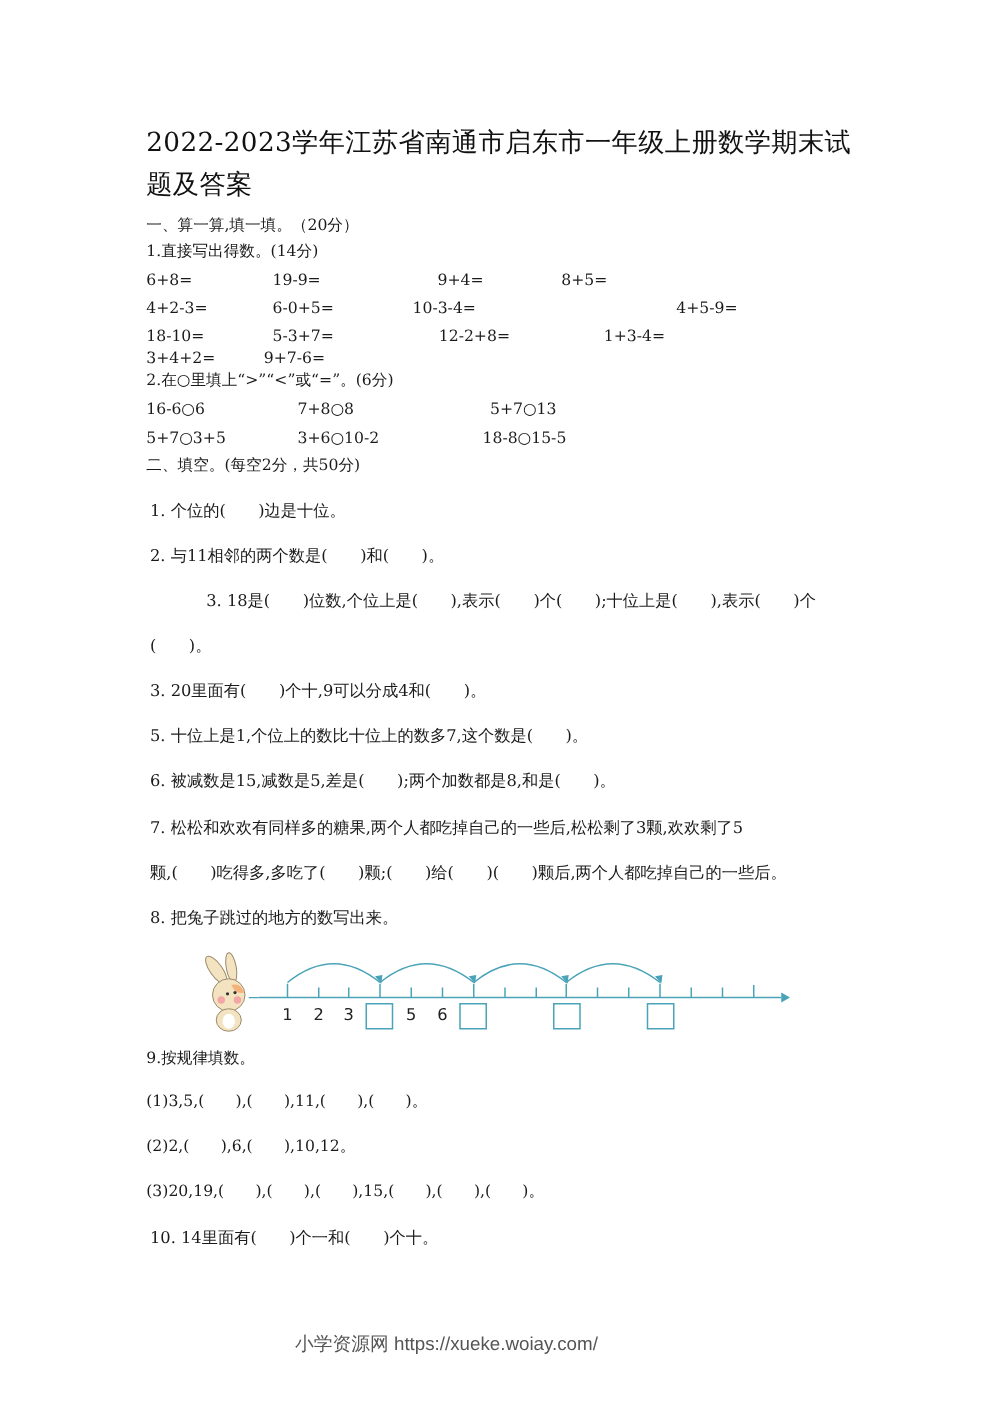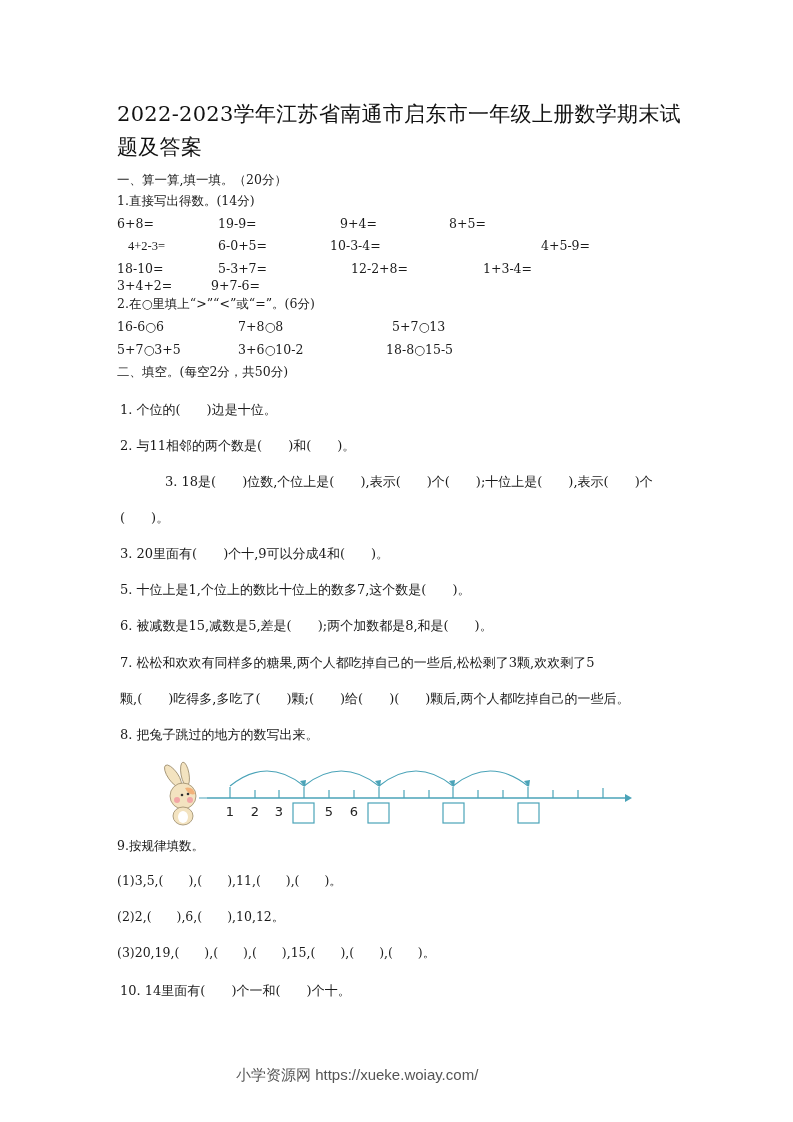--- a/index.html
+++ b/index.html
@@ -15,24 +15,24 @@
 </head>
 <body>
 
 <div class="abs title">2022-2023学年江苏省南通市启东市一年级上册数学期末试题及答案</div>
 
 <div class="abs t13" style="left:117px;top:172px;">一、算一算,填一填。（20分）</div>
 <div class="abs t13" style="left:117px;top:193px;">1.直接写出得数。(14分)</div>
 
 <div class="abs t13" style="left:117px;top:216px;">6+8=</div>
 <div class="abs t13" style="left:218px;top:216px;">19-9=</div>
-<div class="abs t13" style="left:340px;top:216px;">9+4=</div>
+<div class="abs t13" style="left:350px;top:216px;">9+4=</div>
 <div class="abs t13" style="left:449px;top:216px;">8+5=</div>
 
-<div class="abs t13" style="left:128px;top:238px;font-family:Liberation Serif, serif;">4+2-3=</div>
+<div class="abs t13" style="left:117px;top:238px;">4+2-3=</div>
 <div class="abs t13" style="left:218px;top:238px;">6-0+5=</div>
 <div class="abs t13" style="left:330px;top:238px;">10-3-4=</div>
 <div class="abs t13" style="left:541px;top:238px;">4+5-9=</div>
 
 <div class="abs t13" style="left:117px;top:261px;">18-10=</div>
 <div class="abs t13" style="left:218px;top:261px;">5-3+7=</div>
 <div class="abs t13" style="left:351px;top:261px;">12-2+8=</div>
 <div class="abs t13" style="left:483px;top:261px;">1+3-4=</div>
 
 <div class="abs t13" style="left:117px;top:278px;">3+4+2=</div>

